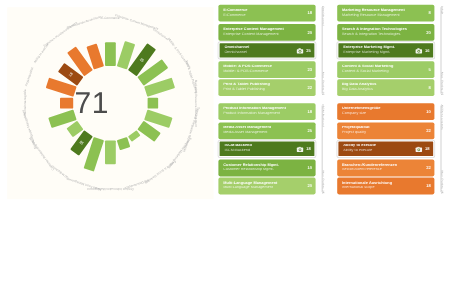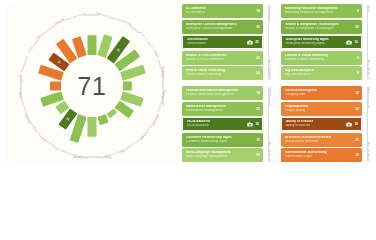--- a/index.html
+++ b/index.html
@@ -22,21 +22,21 @@
   }
   #radial{
     position:absolute;left:0;top:0;width:172px;height:160px;
   }
   #center-hub{
     position:absolute;
     left:50%;top:50%;
     transform:translate(-50%,-50%);
     width:60px;height:60px;border-radius:50%;
     background:#fffdf7;
-    display:flex;align-items:center;justify-content:center;
+    display:flex;align-items:center;
     pointer-events:none;
   }
   #center-score{
     font-size:25px;
     color:#4c4c4c;
     font-weight:400;
     letter-spacing:0.5px;
     line-height:1;
   }
 

